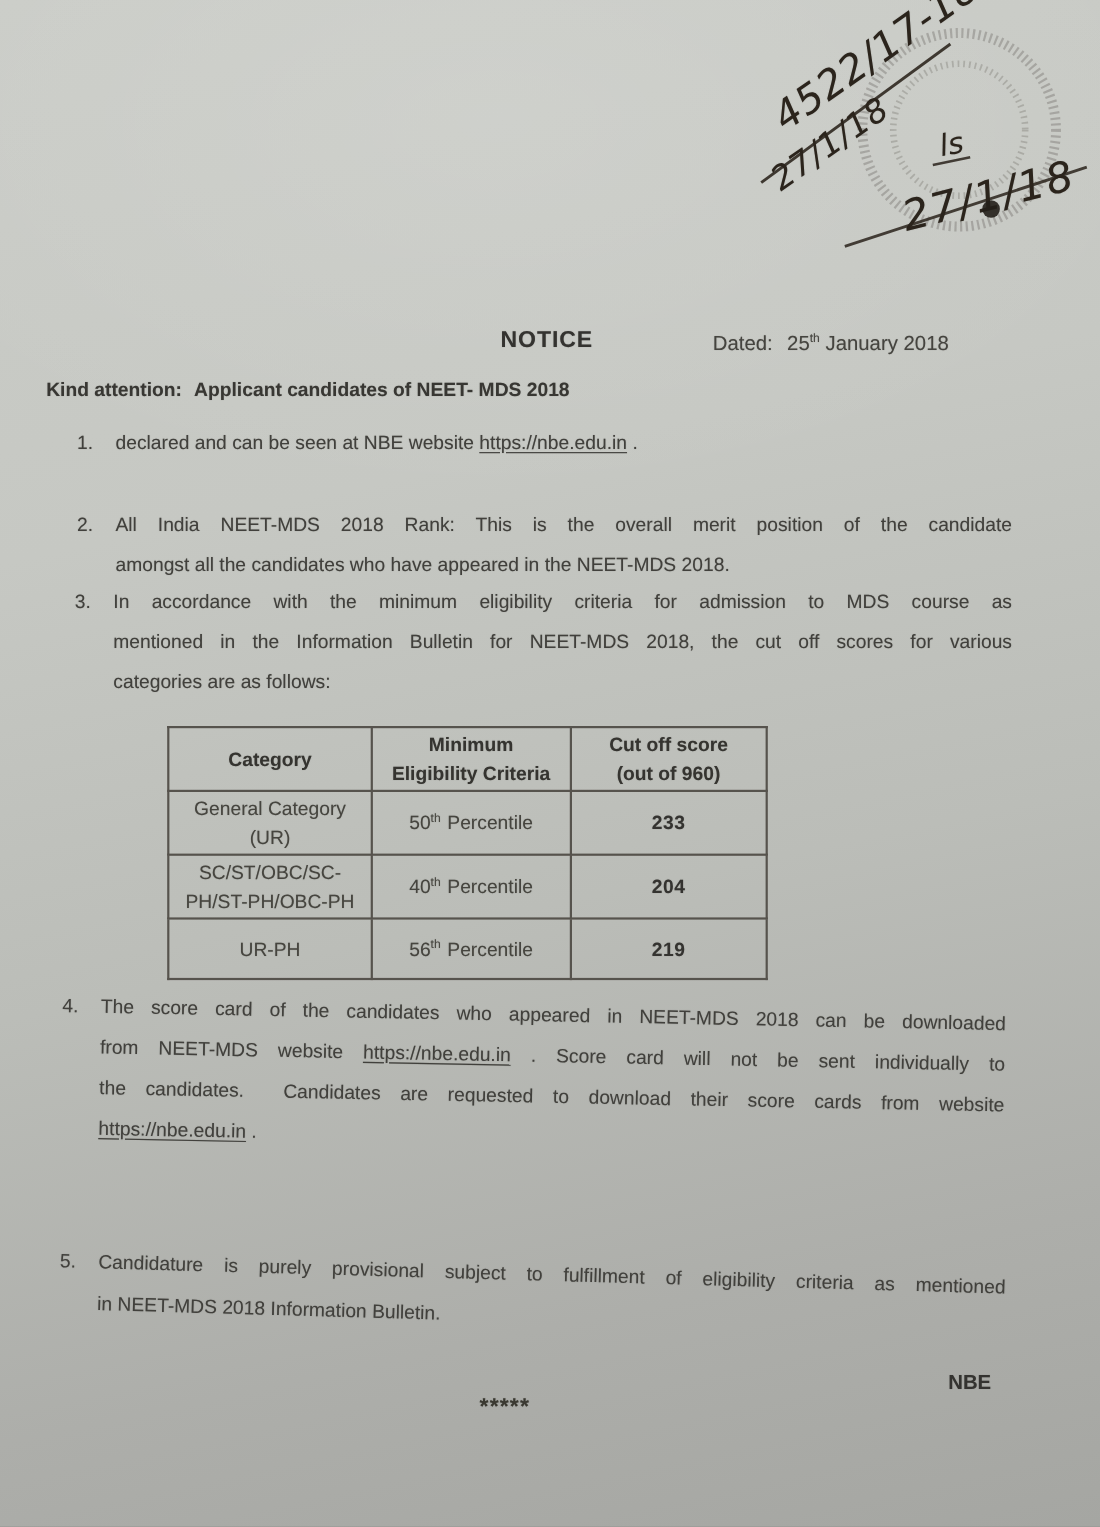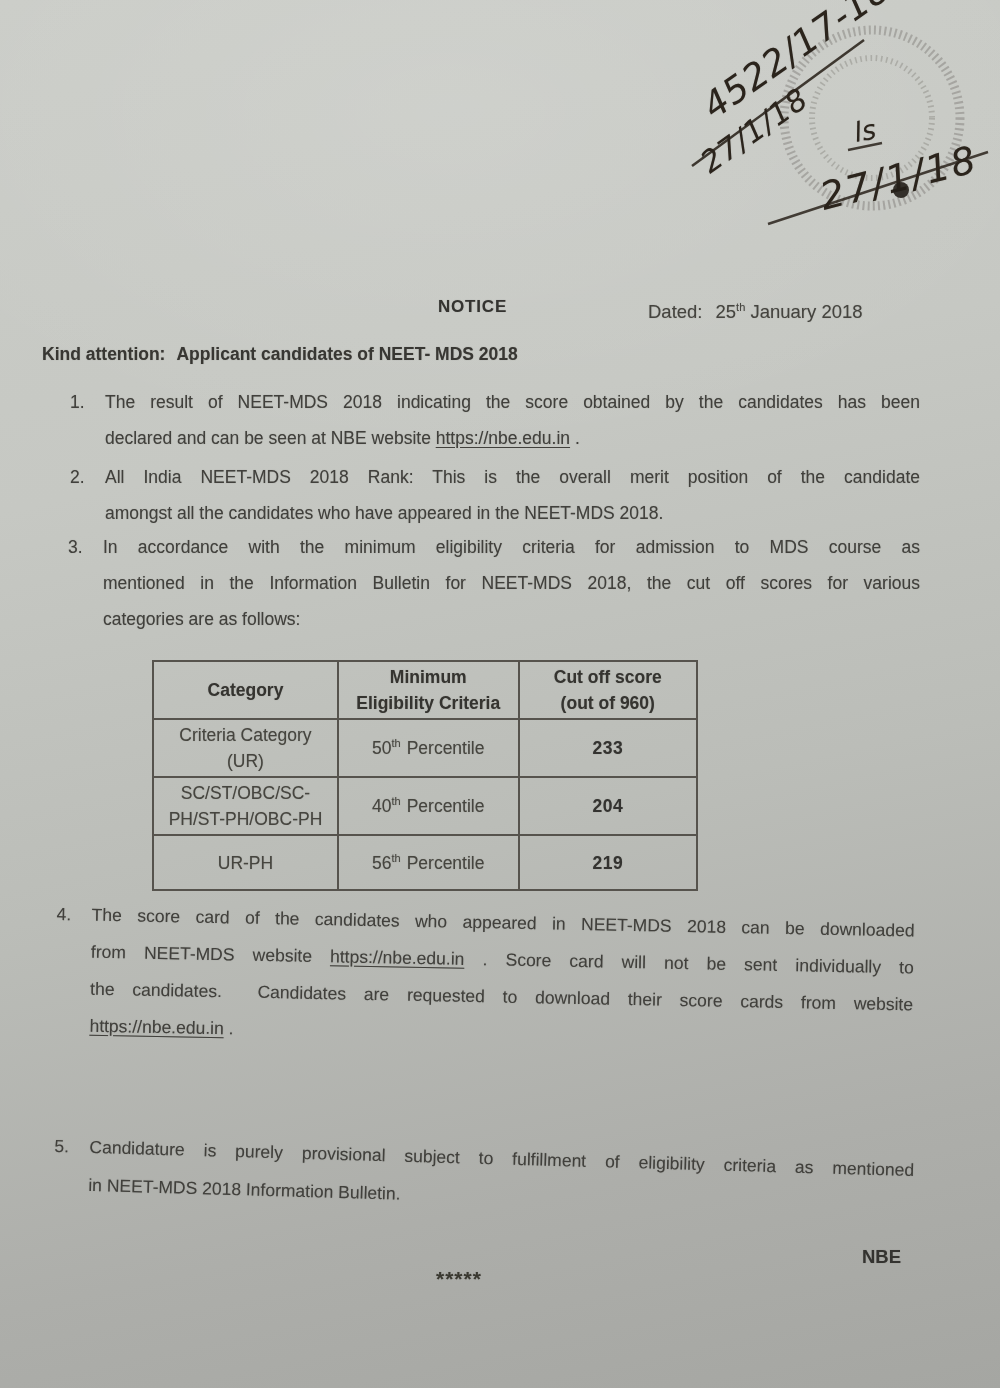--- a/index.html
+++ b/index.html
@@ -15,21 +15,21 @@
     color:#41403c;
     text-shadow:0 0 1px rgba(64,62,58,0.35);
   }
 
   
   .title-block { position:absolute; top:196px; left:0; width:952px; text-align:center;
                  font-size:19px; line-height:30px; letter-spacing:0.4px; color:#4a4945; }
   .dated { position:absolute; top:269px; left:648px; font-size:18.5px; color:#45443f;margin-top:32px; }
   .dated .day { margin-left:13px; }
   sup { font-size:11px; line-height:0; }
-  .notice { position:absolute; top:297px; left:438px; font-size:17px; font-weight:bold;
+  .notice { position:absolute; top:297px; left:455px; font-size:21px; font-weight:bold;
             letter-spacing:0.8px; color:#343330; }
   .salutation { position:absolute; top:344px; left:42px; font-size:17.5px; font-weight:bold; color:#383733; }
   .salutation .sal-text { margin-left:11px; }
 
   
   .point { position:absolute; display:flex; font-size:17.5px; }
   .pnum  { flex:none; width:35px; }
   .pbody { flex:1; }
   .line  { white-space:pre-wrap; }
   .jl    { text-align-last:justify; }
@@ -90,21 +90,20 @@
 
   <div class="dated"><span>Dated:</span><span class="day">25</span><sup>th</sup> <span>January 2018</span></div>
 
   <div class="notice">NOTICE</div>
 
   <div class="salutation"><span>Kind attention:</span><span class="sal-text">Applicant candidates of NEET- MDS 2018</span></div>
 
   <div class="point p1">
     <span class="pnum">1.</span>
     <div class="pbody">
-        <div class="line jl"><span>The result of NEET-MDS 2018 indicating the score obtained by the candidates has been</span></div>
         <div class="line"><span>declared and can be seen at NBE website </span><span class="u">https://nbe.edu.in</span><span> .</span></div>
       </div>
   </div>
   <div class="point p2">
     <span class="pnum">2.</span>
     <div class="pbody">
         <div class="line jl"><span>All India NEET-MDS 2018 Rank: This is the overall merit position of the candidate</span></div>
         <div class="line"><span>amongst all the candidates who have appeared in the NEET-MDS 2018.</span></div>
       </div>
   </div>
@@ -134,21 +133,21 @@
           </th>
         <th>
             <div>Cut off score</div>
             <div>(out of 960)</div>
           </th>
       </tr>
     </thead>
     <tbody>
       <tr>
         <td class="cat">
-            <div>Criteria Category</div>
+            <div>General Category</div>
             <div>(UR)</div>
           </td>
         <td class="pct"><span>50</span><sup>th</sup><span class="plabel">Percentile</span></td>
         <td class="score">233</td>
       </tr>
       <tr>
         <td class="cat">
             <div>SC/ST/OBC/SC-</div>
             <div>PH/ST-PH/OBC-PH</div>
           </td>

